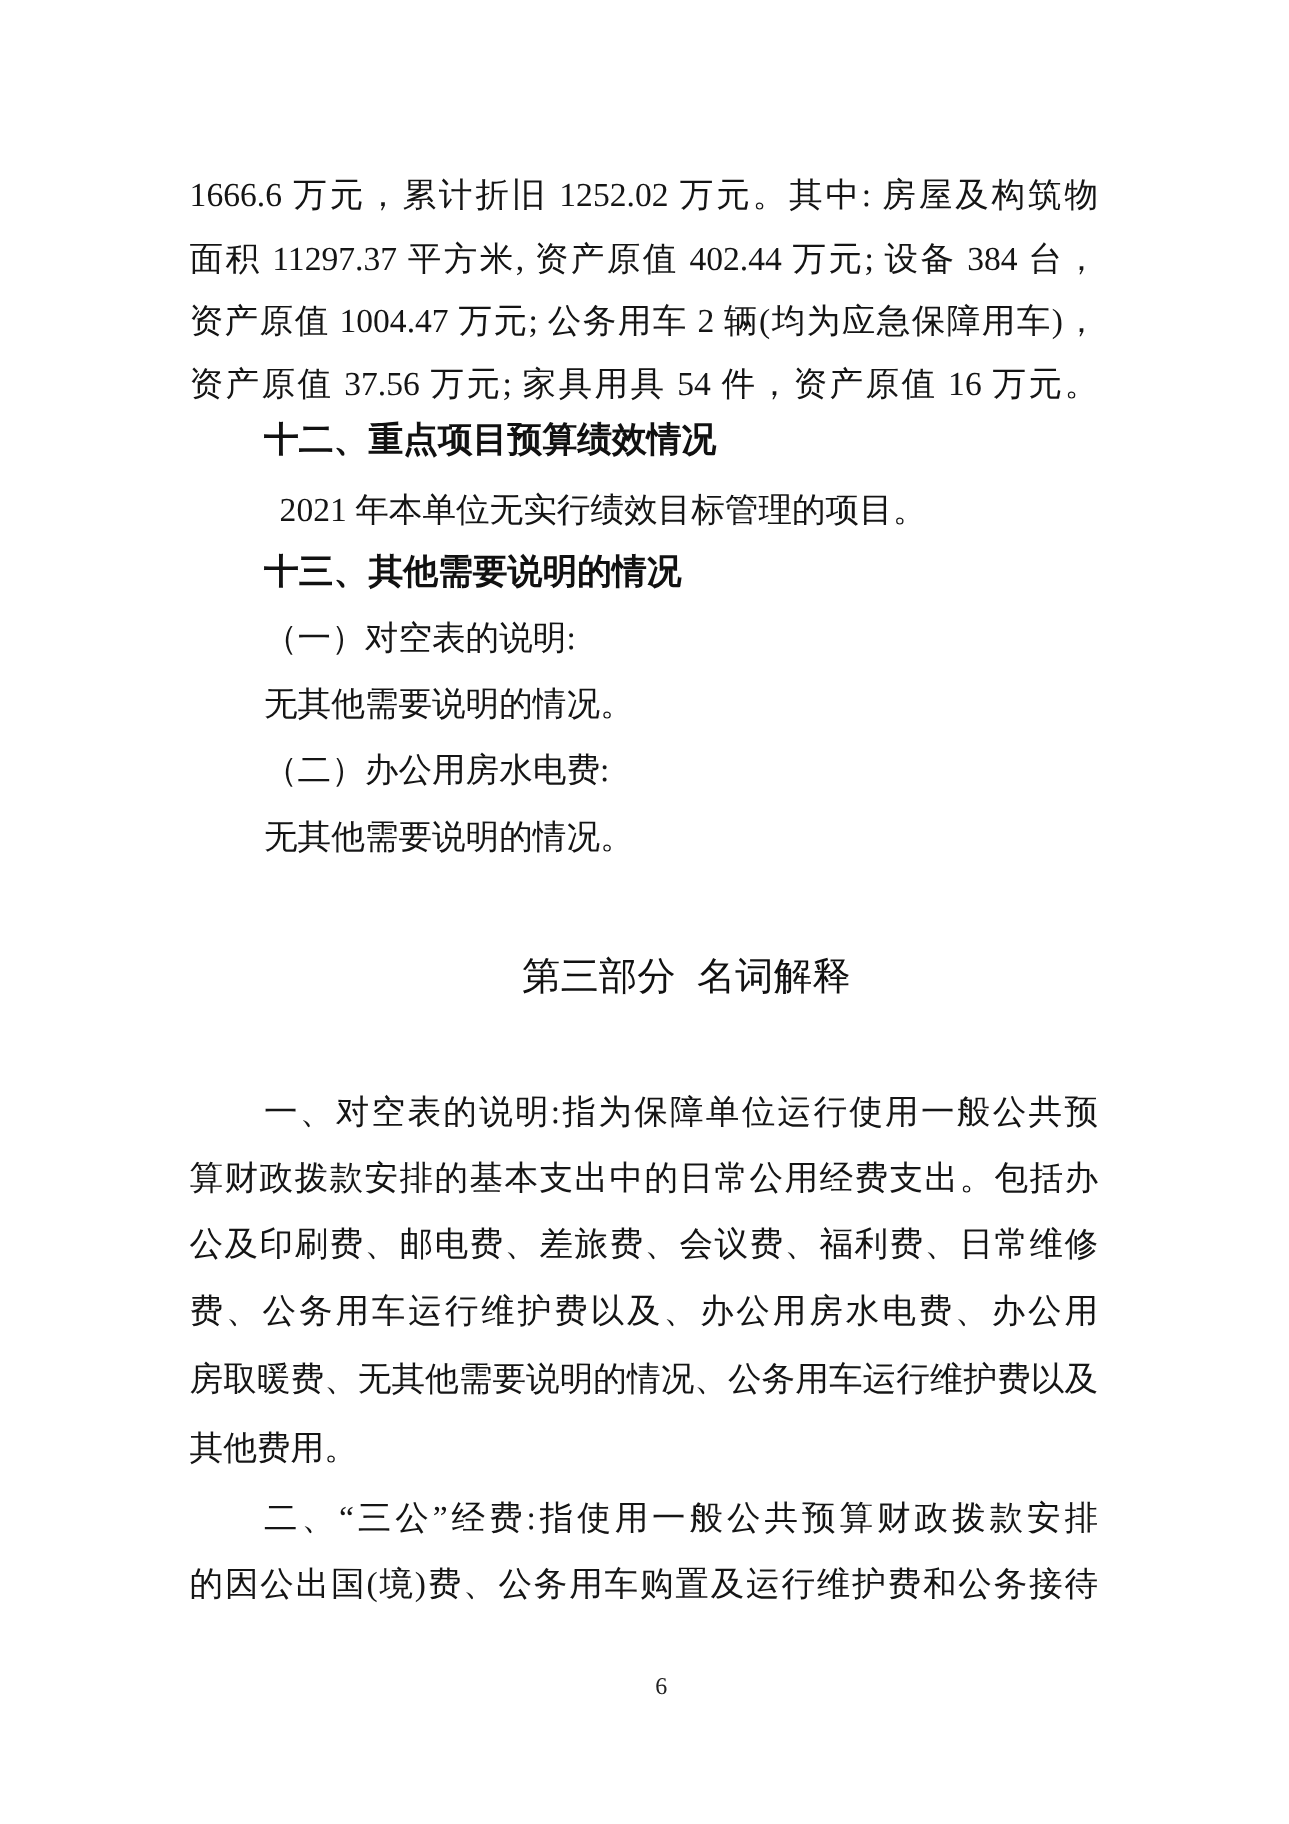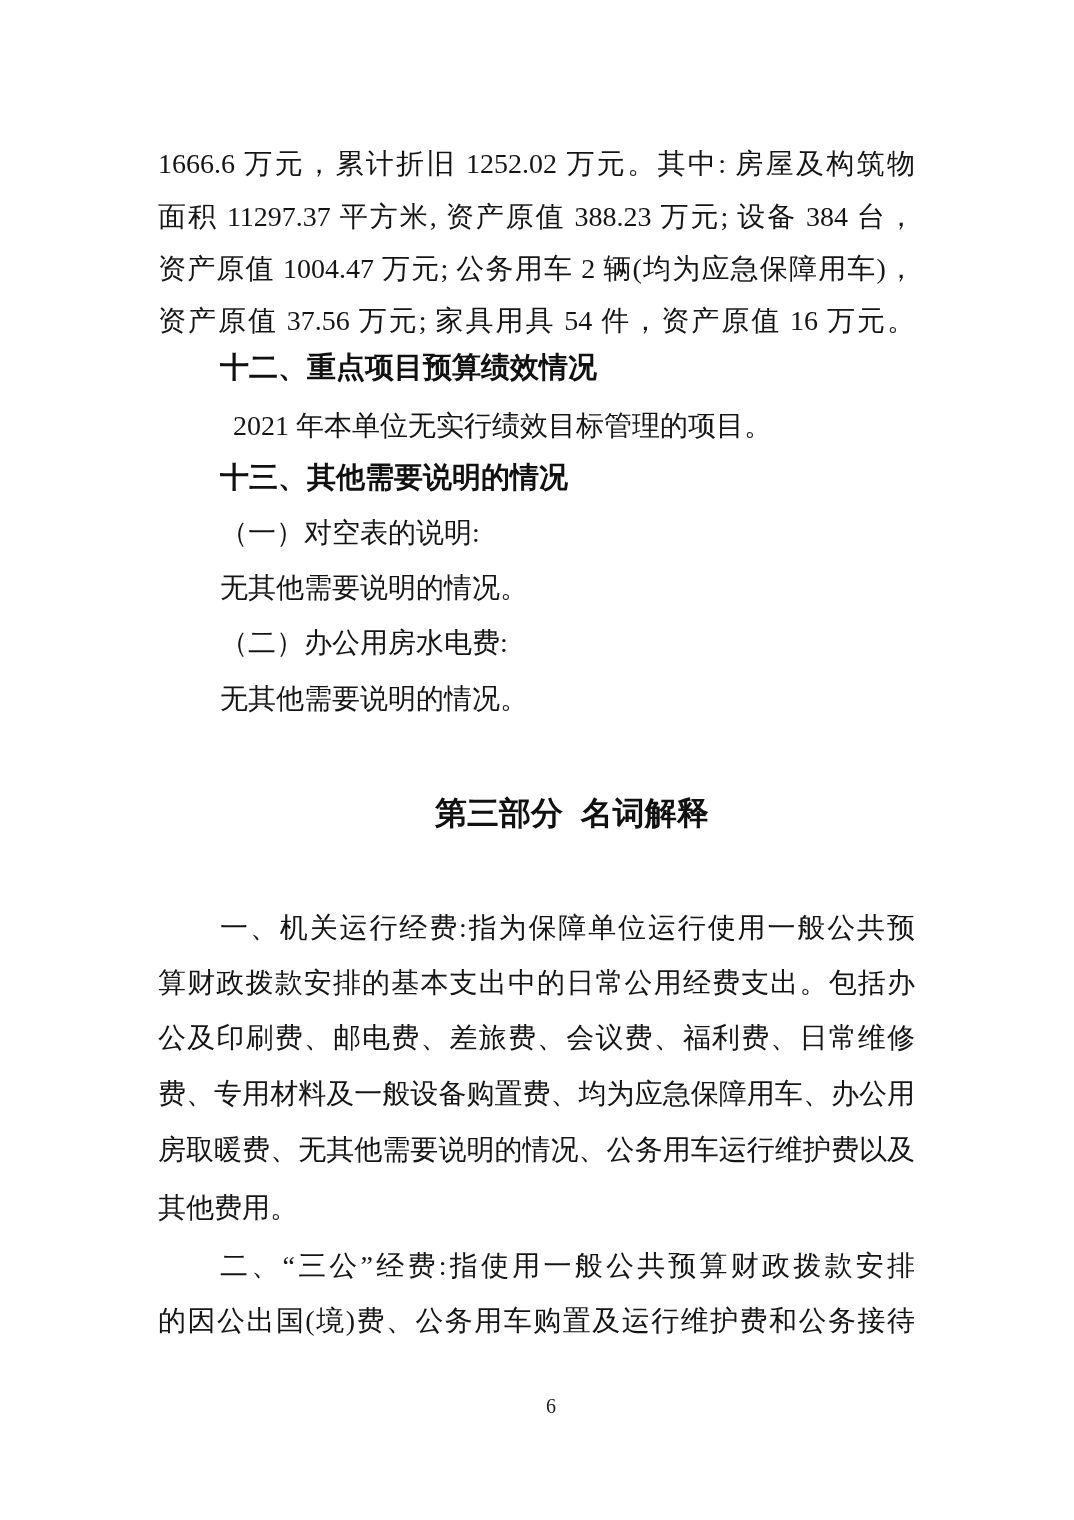--- a/index.html
+++ b/index.html
@@ -42,55 +42,55 @@
   }
   
   .hd {
     font-family: Liberation Serif, serif;
     font-weight: bold;
     font-size: 29px;
     color: #111111;
   }
   .part-heading {
     font-family: "Liberation Sans", "DejaVu Sans", sans-serif;
-    font-weight: bold;
+    font-weight: normal;
     font-size: 32px;
     color: #111111;
     white-space: pre;
   }
   .page-num {
     font-size: 20px;
     color: #222222;
   }
 </style>
 </head>
 <body>
 
 <div class="page">
 
   <div class="ln just" style="top:146px">1666.6 万元，累计折旧 1252.02 万元。其中: 房屋及构筑物</div>
-  <div class="ln just" style="top:199px">面积 11297.37 平方米, 资产原值 388.23 万元; 设备 384 台，</div>
+  <div class="ln just" style="top:199px">面积 11297.37 平方米, 资产原值 402.44 万元; 设备 384 台，</div>
   <div class="ln just" style="top:251px">资产原值 1004.47 万元; 公务用车 2 辆(均为应急保障用车)，</div>
   <div class="ln just" style="top:303px">资产原值 37.56 万元; 家具用具 54 件，资产原值 16 万元。</div>
 
   <div class="ln hd indented-left" style="top:349px">十二、重点项目预算绩效情况</div>
   <div class="ln" style="top:408px; left:233px">2021 年本单位无实行绩效目标管理的项目。</div>
 
   <div class="ln hd indented-left" style="top:459px">十三、其他需要说明的情况</div>
   <div class="ln indented-left" style="top:515px">（一）对空表的说明:</div>
   <div class="ln indented-left" style="top:570px">无其他需要说明的情况。</div>
   <div class="ln indented-left" style="top:625px">（二）办公用房水电费:</div>
   <div class="ln indented-left" style="top:681px">无其他需要说明的情况。</div>
 
   <div class="ln part-heading" style="top:795px; left:435px">第三部分  名词解释</div>
 
-  <div class="ln just ind" style="top:910px">一、机关运行经费:指为保障单位运行使用一般公共预</div>
+  <div class="ln just ind" style="top:910px">一、对空表的说明:指为保障单位运行使用一般公共预</div>
   <div class="ln just" style="top:965px">算财政拨款安排的基本支出中的日常公用经费支出。包括办</div>
   <div class="ln just" style="top:1020px">公及印刷费、邮电费、差旅费、会议费、福利费、日常维修</div>
-  <div class="ln just" style="top:1076px">费、专用材料及一般设备购置费、均为应急保障用车、办公用</div>
+  <div class="ln just" style="top:1076px">费、公务用车运行维护费以及、办公用房水电费、办公用</div>
   <div class="ln just" style="top:1132px">房取暖费、无其他需要说明的情况、公务用车运行维护费以及</div>
   <div class="ln plain" style="top:1190px">其他费用。</div>
 
   <div class="ln just ind" style="top:1248px">二、“三公”经费:指使用一般公共预算财政拨款安排</div>
   <div class="ln just" style="top:1303px">的因公出国(境)费、公务用车购置及运行维护费和公务接待</div>
 
   <div class="ln page-num" style="top:1388px; left:546px">6</div>
 
 </div>
 

